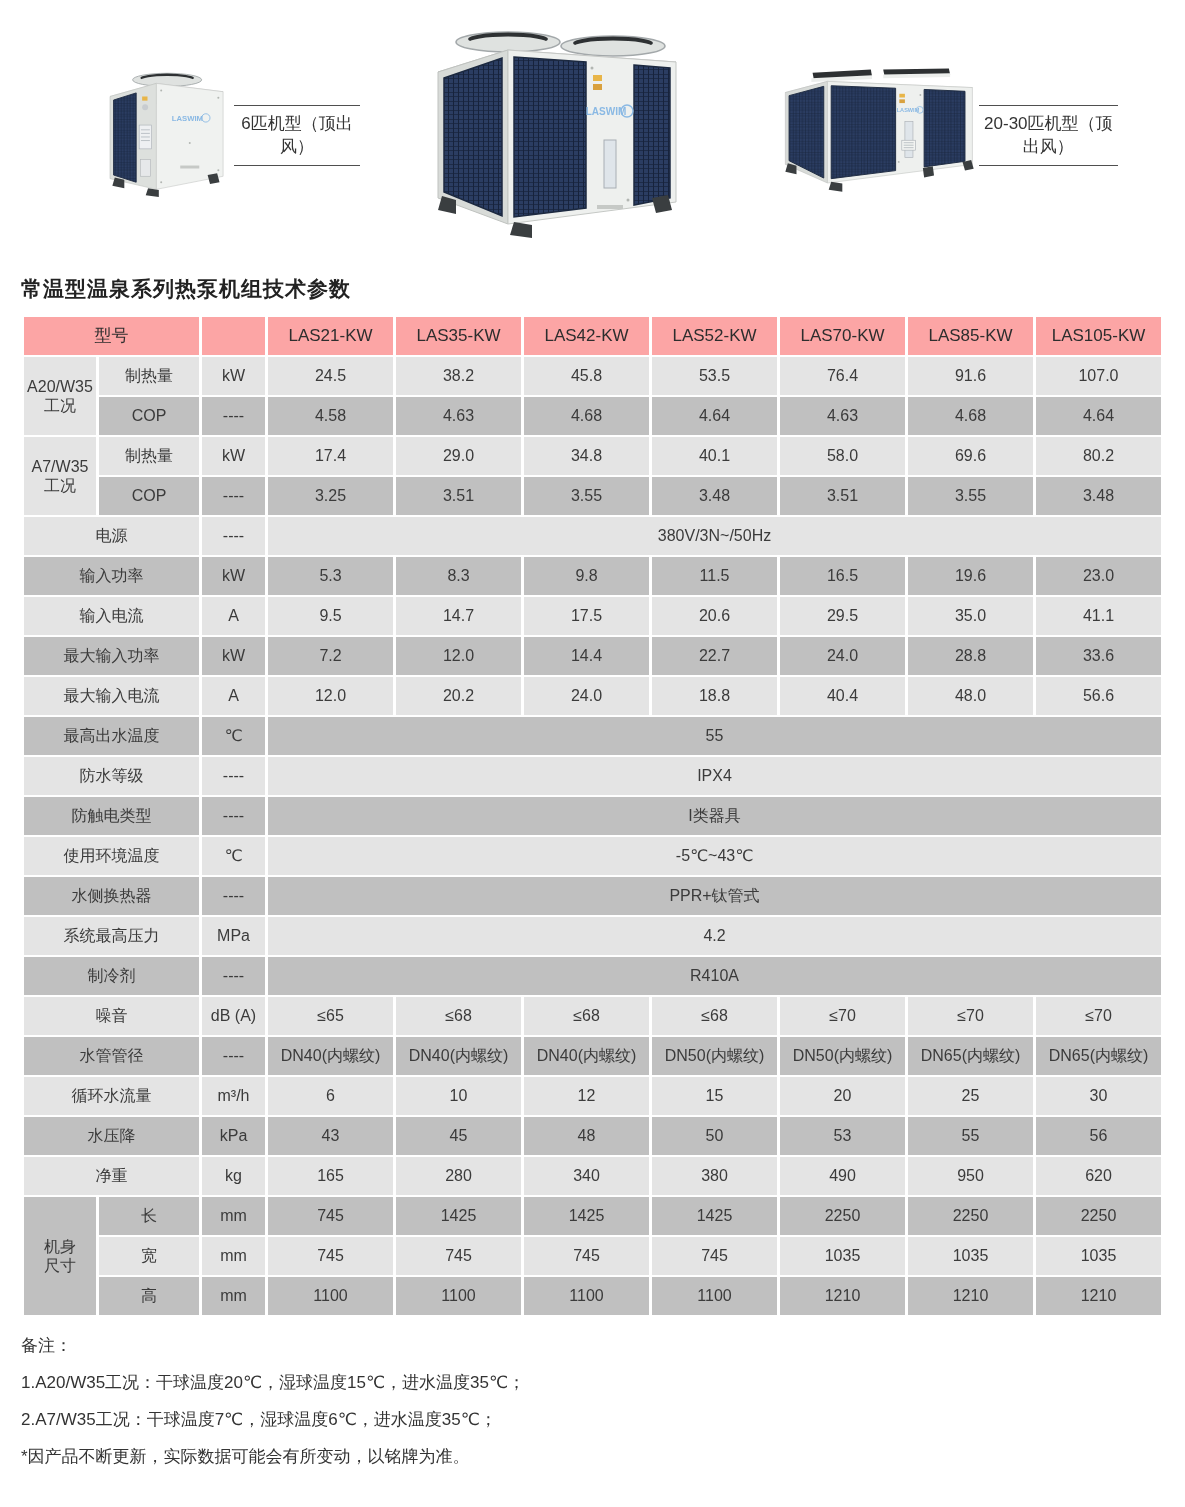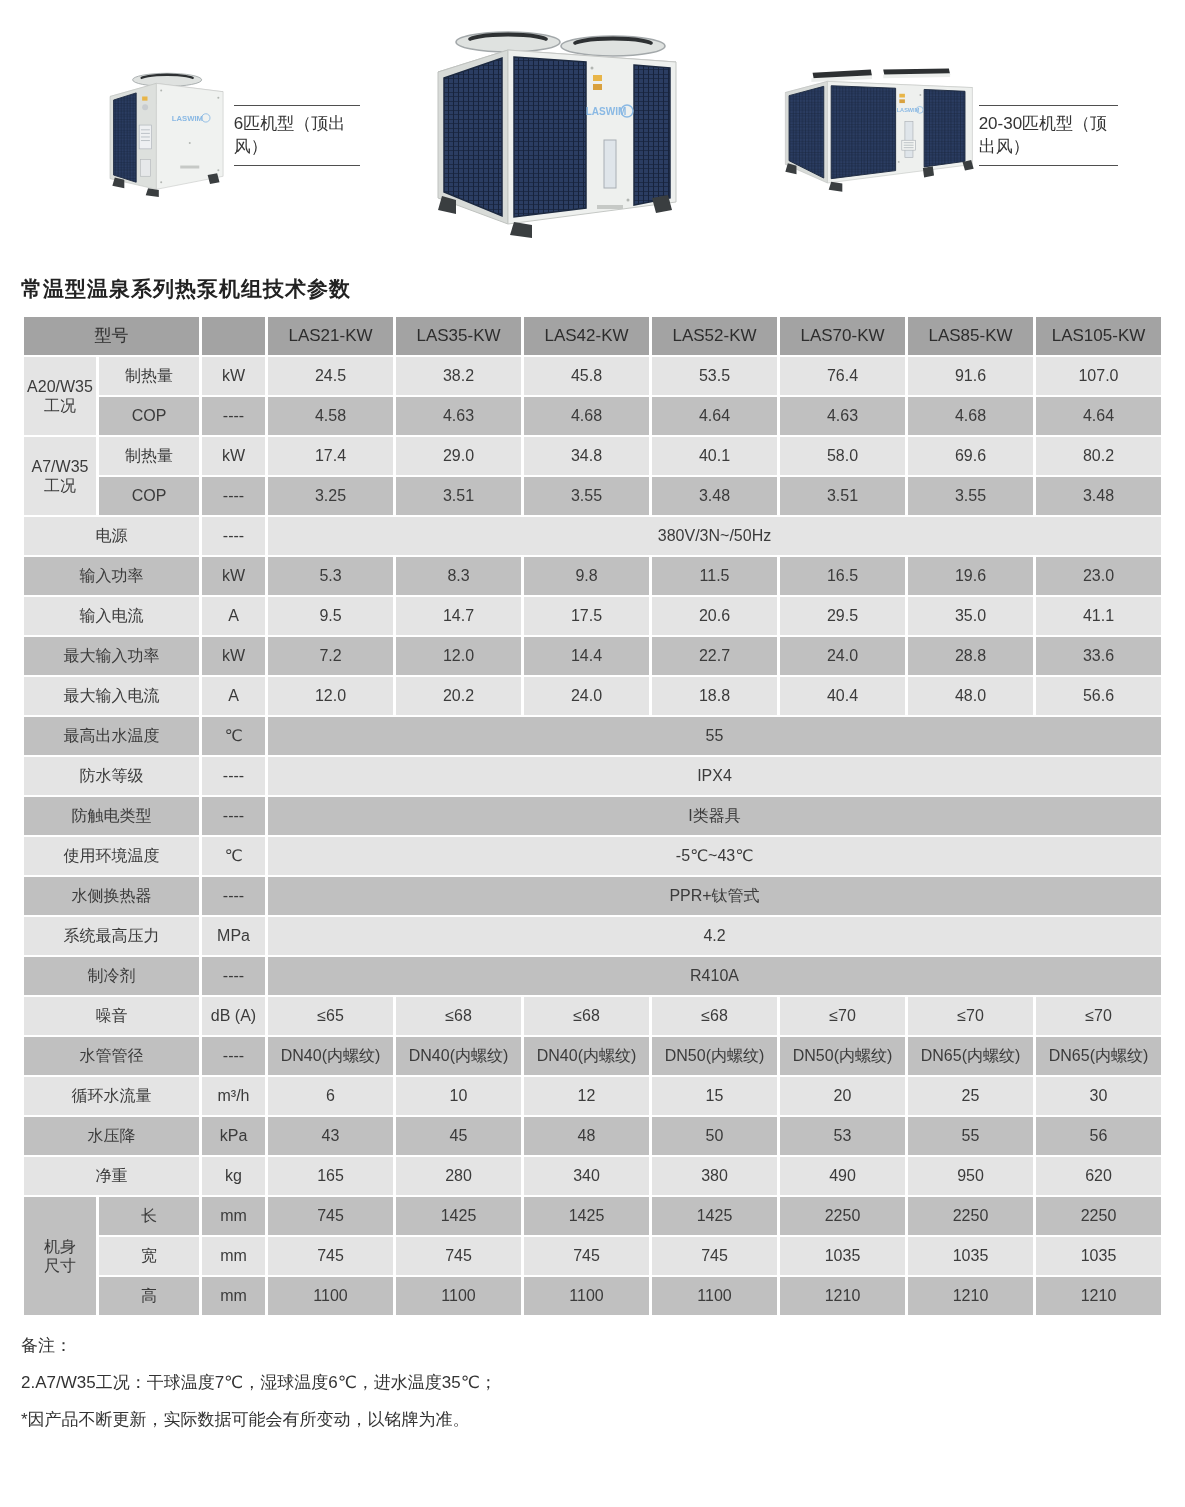--- a/index.html
+++ b/index.html
@@ -6,34 +6,34 @@
   body{width:1185px;font-family:"Liberation Sans","DejaVu Sans",sans-serif;color:#333;}
   .page{width:1185px;min-height:1507px;background:#fff;overflow:hidden;}
 
   
   .products{display:flex;align-items:flex-end;padding-top:20px;}
   .fig{display:flex;flex-direction:row;align-items:center;margin:0;}
   .fig1{margin-left:85px;width:275px;}
   .fig2{margin-left:48px;width:295px;}
   .fig3{margin-left:65px;width:350px;}
   .cap{border-top:1px solid #4f4f4f;border-bottom:1px solid #4f4f4f;
-       padding:6px 0 7px;font-size:17px;color:#333;text-align:left;margin-top:6px;}
+       padding:6px 0 7px;font-size:17px;color:#333;text-align:center;margin-top:6px;}
   .cap1{width:212px;}
   .cap2{width:225px;}
   .cap3{width:225px;}
 
   
   .title{margin:30px 16px 12px 21px;font-size:21px;font-weight:bold;color:#222;letter-spacing:1px;}
 
   
   table.spec{margin-left:21px;border-collapse:separate;border-spacing:3px 2px;
              table-layout:fixed;width:1143px;}
   .spec th,.spec td{height:38px;text-align:center;vertical-align:middle;
              font-size:16px;color:#3b3b3b;padding:0 2px;white-space:pre-line;line-height:1.2;}
-  .spec thead th{background:#a3a3a3;font-weight:normal;font-size:17px;color:#2d2d2d;}
+  .spec thead th{background:#fca5a5;font-weight:normal;font-size:17px;color:#2d2d2d;}
   .spec tr.light td{background:#e4e4e4;}
   .spec tr.dark td{background:#c0c0c0;}
   .spec td.group{background:#c8c8c8;}
 
   
   .notes{margin:18px 0 0 21px;font-size:17px;color:#333;}
   .notes p{margin:0 0 16px;line-height:21px;}
 </style>
 </head>
 <body>
@@ -432,17 +432,18 @@
           <td>1100</td>
           <td>1210</td>
           <td>1210</td>
           <td>1210</td>
         </tr>
       </tbody>
   </table>
 
   <div class="notes">
     <p>备注：</p>
+    <p>1.A20/W35工况：干球温度20℃，湿球温度15℃，进水温度35℃；</p>
     <p>2.A7/W35工况：干球温度7℃，湿球温度6℃，进水温度35℃；</p>
     <p>*因产品不断更新，实际数据可能会有所变动，以铭牌为准。</p>
   </div>
 
 </div>
 
 </body></html>

